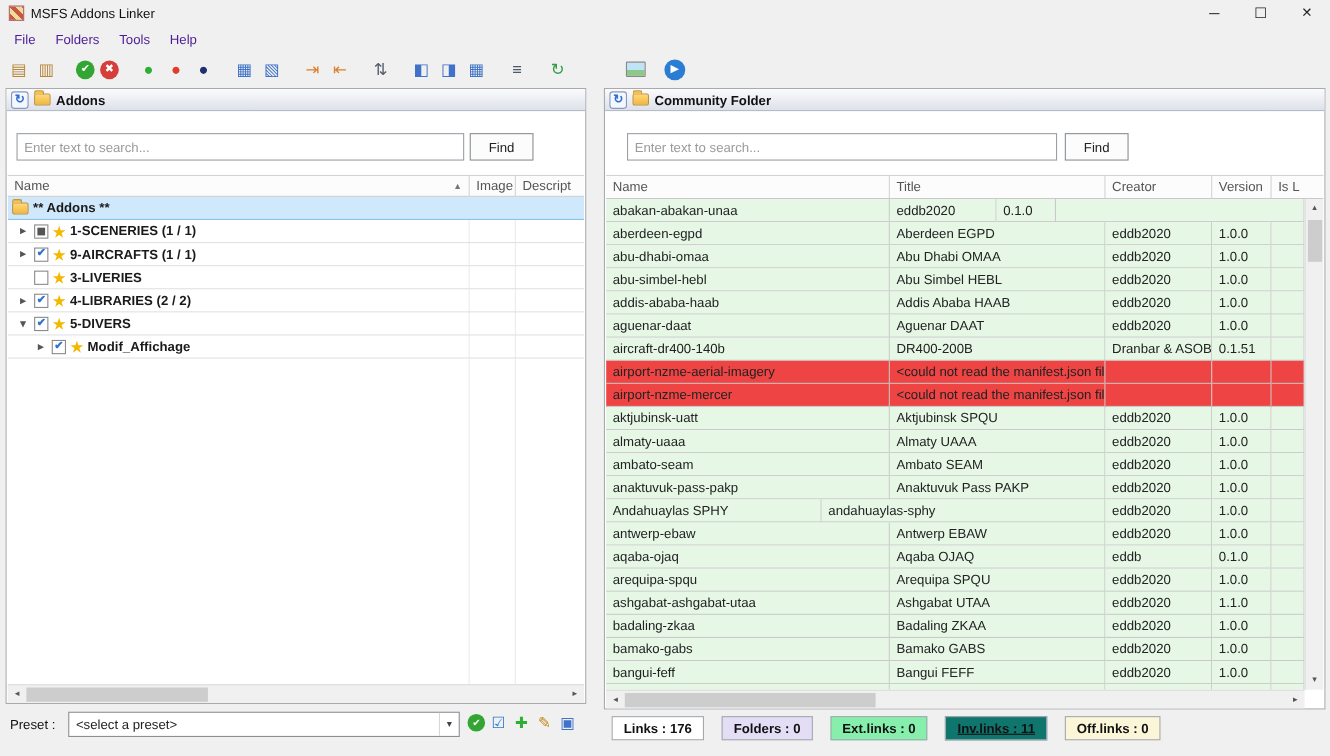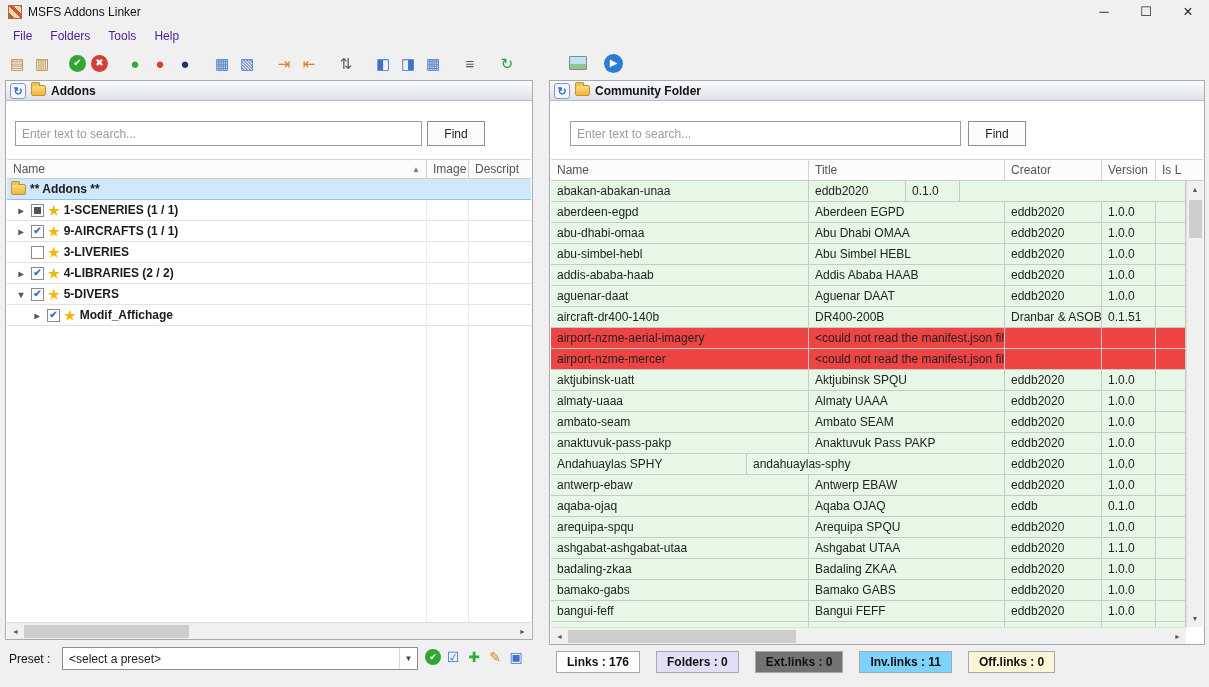--- a/index.html
+++ b/index.html
@@ -428,18 +428,18 @@
         <span class="tb-icon" style="color: rgb(42, 122, 212);">☑</span>
         <span class="tb-icon" style="color: rgb(47, 174, 53);">✚</span>
         <span class="tb-icon" style="color: rgb(200, 134, 30);">✎</span>
         <span class="tb-icon" style="color: rgb(63, 114, 200);">▣</span>
       </span>
   </div>
 
   <div class="status-row" id="status-row">
       <span class="chip" style="background: rgb(255, 255, 255);">Links : 176</span>
       <span class="chip" style="background: rgb(227, 222, 245);">Folders : 0</span>
-      <span class="chip" style="background: #737373;">Ext.links : 0</span>
-      <span class="chip" style="background: #7dd3fc;">Inv.links : 11</span>
+      <span class="chip" style="background: #86efac;">Ext.links : 0</span>
+      <span class="chip" style="background: #0f766e; text-decoration: underline;">Inv.links : 11</span>
       <span class="chip" style="background: rgb(252, 246, 216);">Off.links : 0</span>
     </div>
 
 </div>
 
 </body></html>

